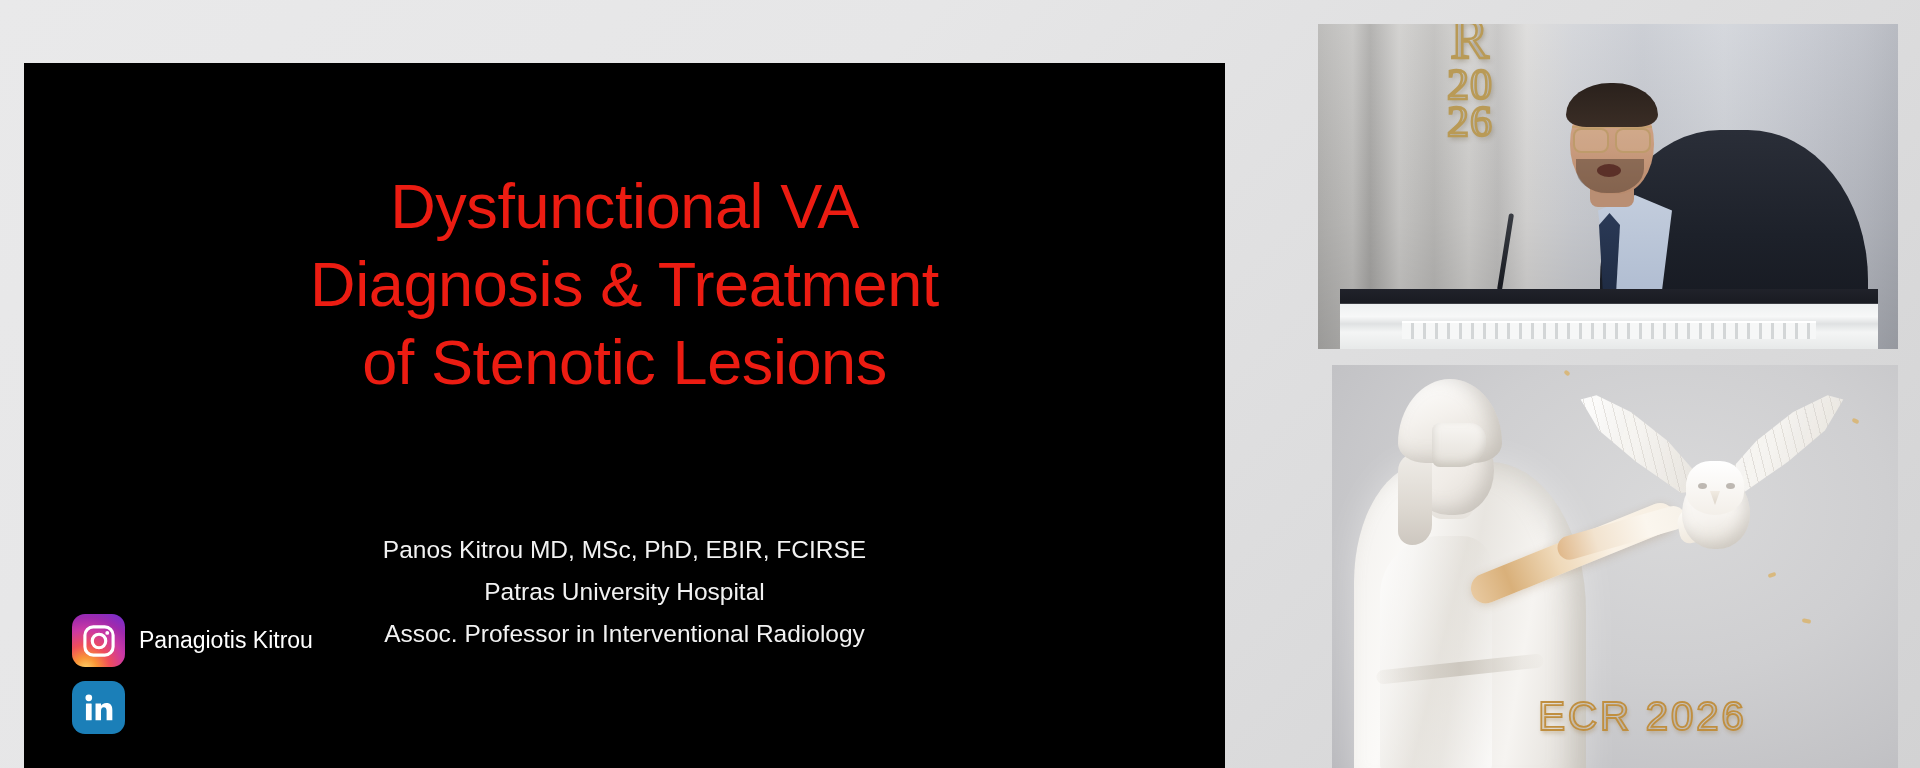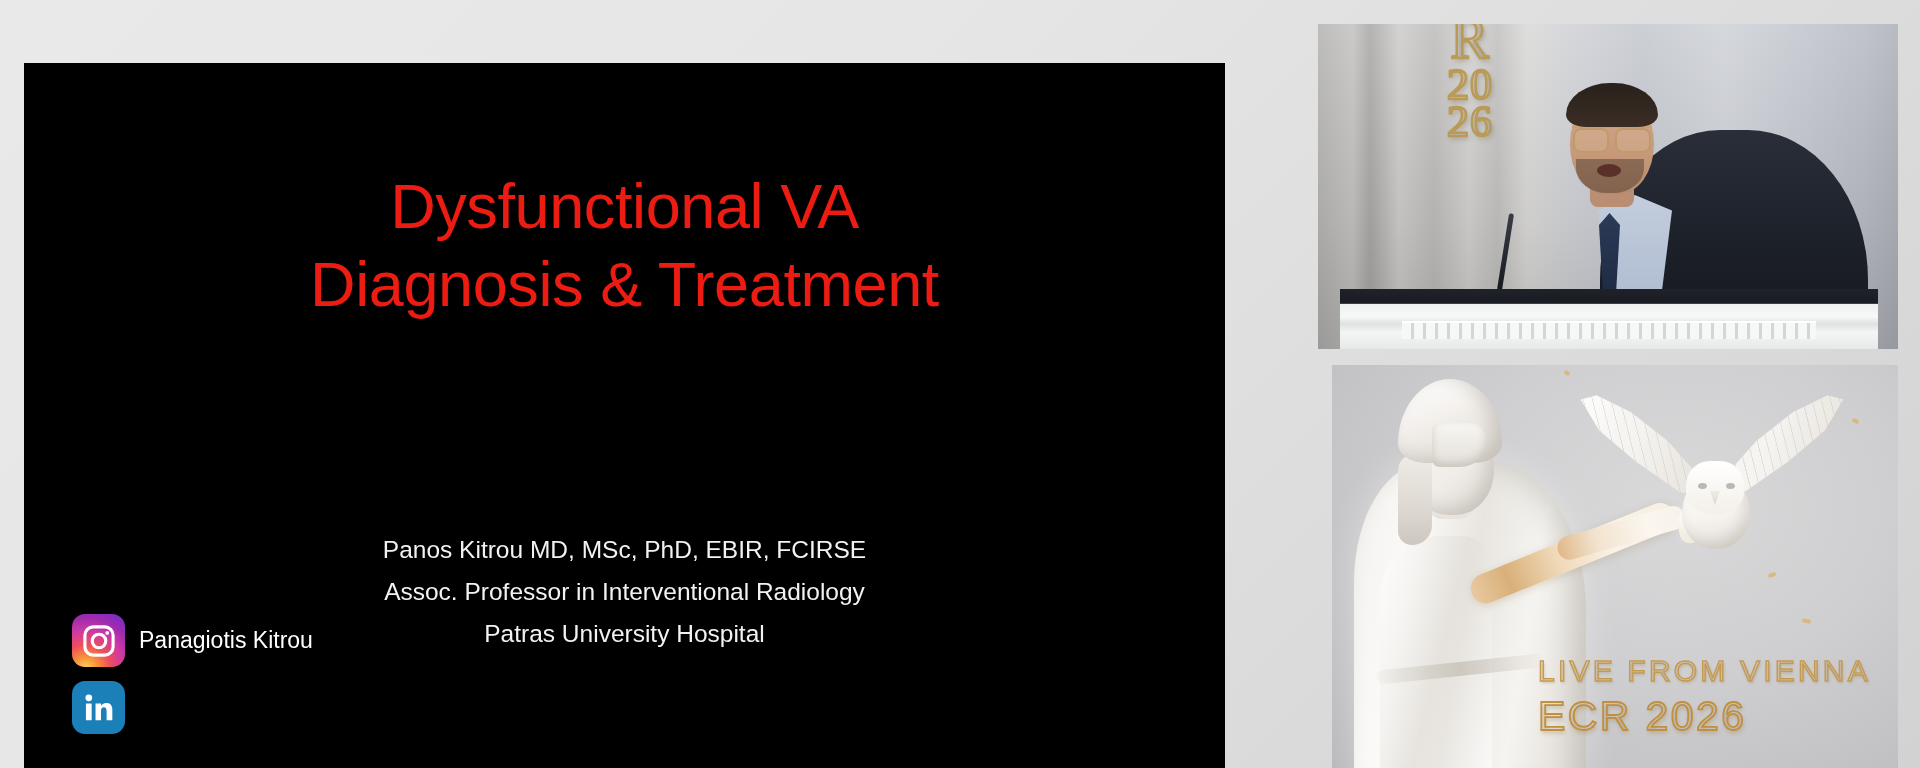--- a/index.html
+++ b/index.html
@@ -529,26 +529,27 @@
 <body>
 
 <div id="stage">
 
   <div id="slide-panel">
     <div id="slide-inner">
 
       <div id="slide-title">
         <span class="tline">Dysfunctional VA</span>
         <span class="tline">Diagnosis &amp; Treatment</span>
+        <span class="tline">of Stenotic Lesions</span>
       </div>
 
       <div id="slide-subtitle">
         <span class="sline">Panos Kitrou MD, MSc, PhD, EBIR, FCIRSE</span>
+        <span class="sline">Patras University Hospital</span>
         <span class="sline">Assoc. Professor in Interventional Radiology</span>
-        <span class="sline">Patras University Hospital</span>
       </div>
 
       <div id="socials">
 
         <div class="social-row">
           <div class="social-badge ig-badge">
             <span class="ig-glyph">
               <svg viewBox="0 0 24 24" fill="none" stroke="#ffffff" stroke-width="2.1" stroke-linecap="round" stroke-linejoin="round">
                 <rect x="2.6" y="2.6" width="18.8" height="18.8" rx="5.6"></rect>
                 <circle cx="12" cy="12" r="4.5"></circle>
@@ -622,19 +623,18 @@
         <div class="owl-eye r"></div>
         <div class="owl-beak"></div>
       </div>
 
       <div class="speck" style="left:520px;top:54px;width:7px;height:4px;transform:rotate(25deg);"></div>
       <div class="speck" style="left:436px;top:208px;width:8px;height:4px;transform:rotate(-18deg);"></div>
       <div class="speck" style="left:470px;top:254px;width:9px;height:4px;transform:rotate(12deg);"></div>
       <div class="speck" style="left:232px;top:6px;width:6px;height:4px;transform:rotate(40deg);"></div>
 
       <div id="ecr-text">
-        <span class="ecr-live">LIVE FROM VIENNA</span>
         <span class="ecr-year">ECR 2026</span>
       </div>
     </div>
 
   </div>
 </div>
 
 </body></html>

